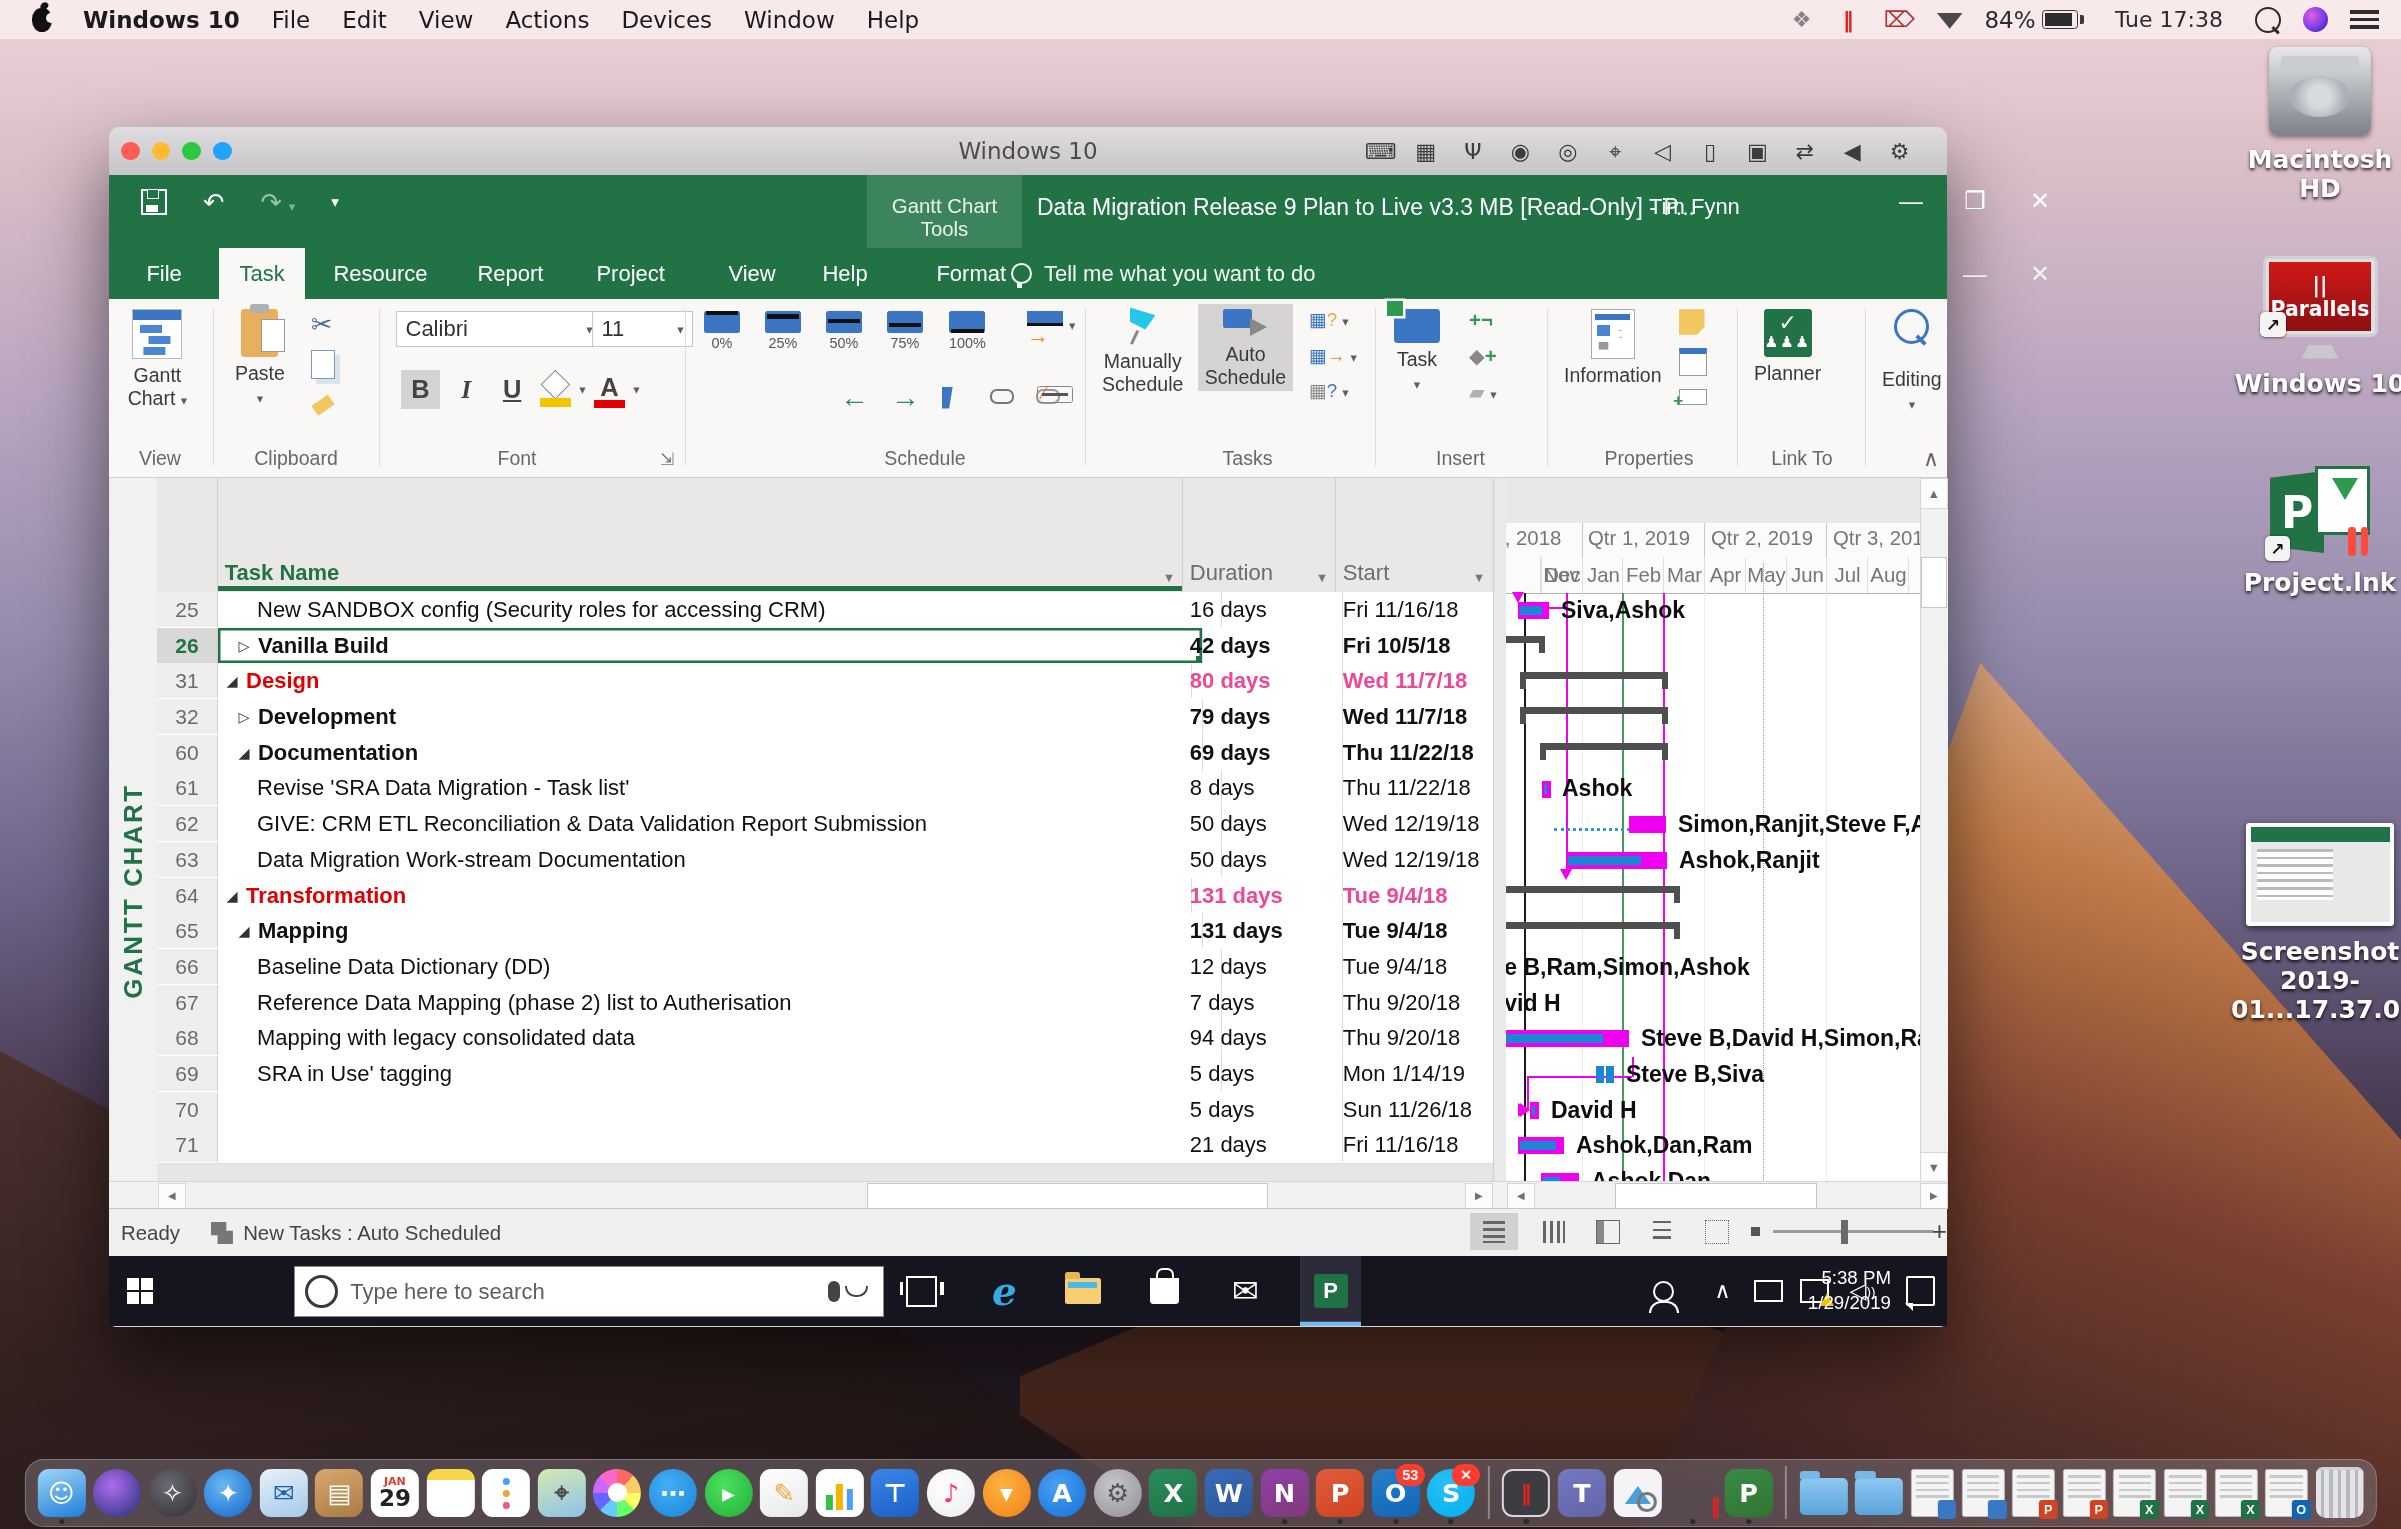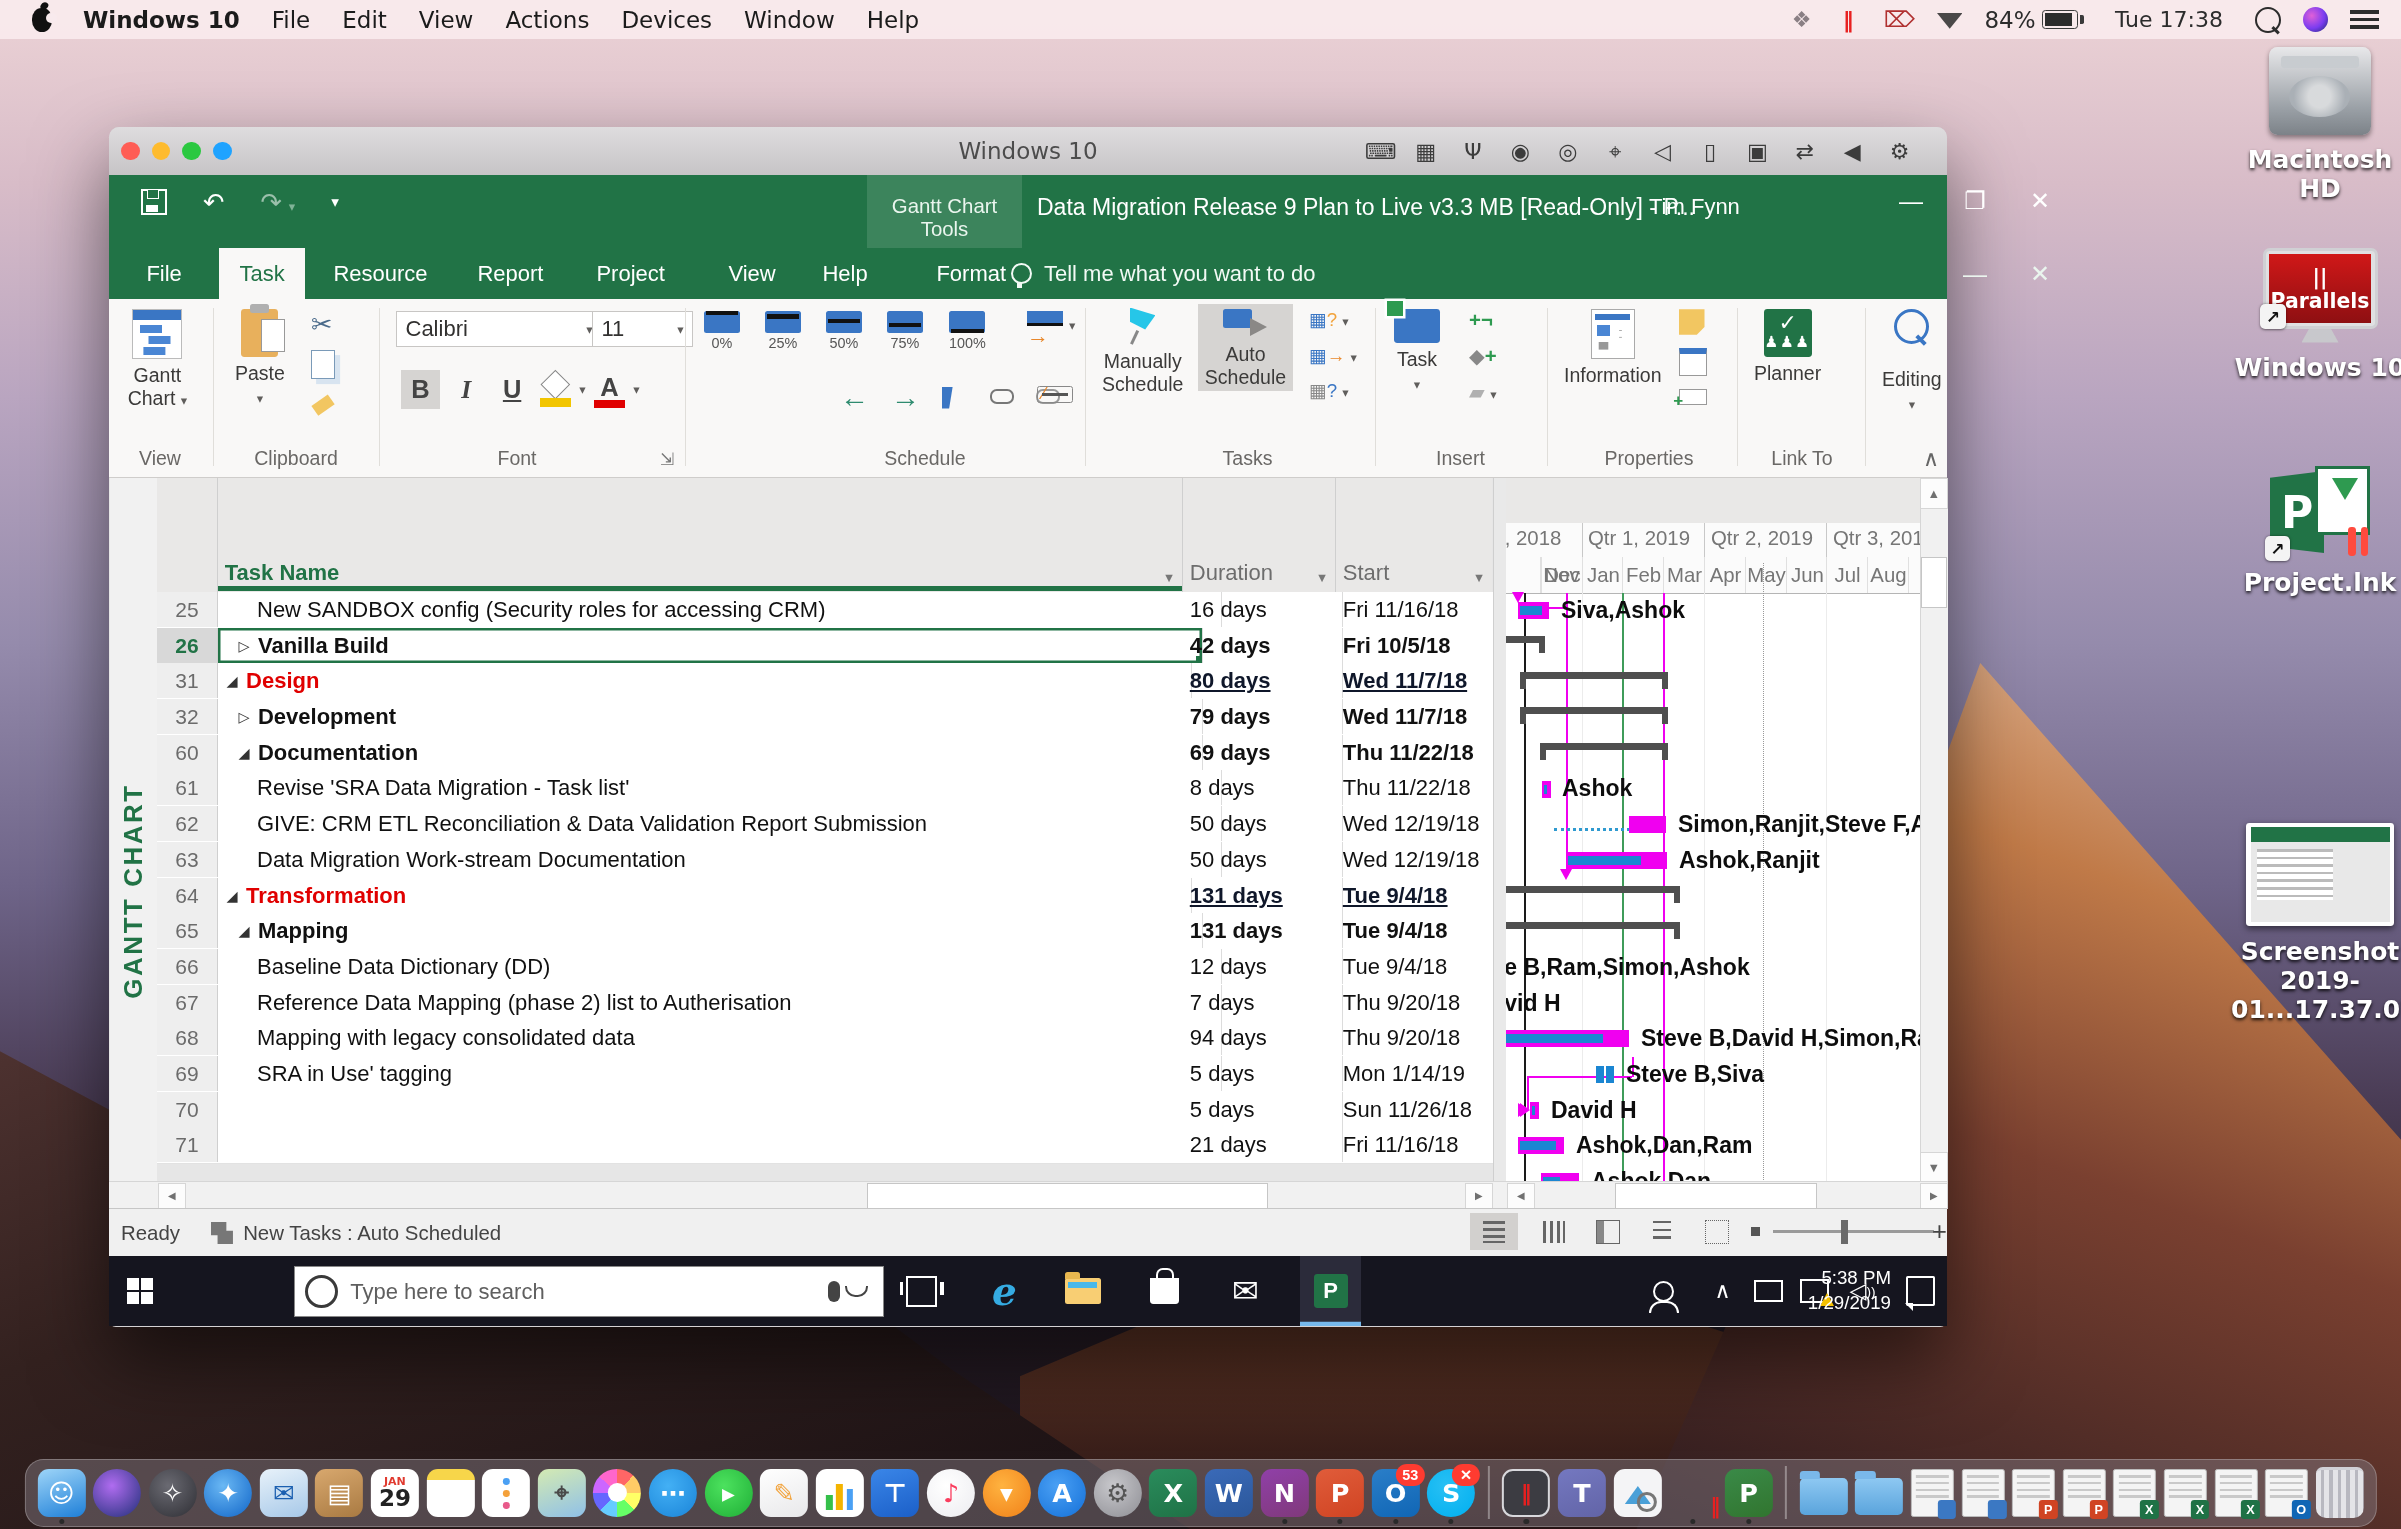--- a/index.html
+++ b/index.html
@@ -134,21 +134,21 @@
   #tn-underline{left:218px;top:586px;width:964px;height:5.1px;background:#217346;}
   #rows{left:157px;top:592px;width:1336px;}
   .trow{position:absolute;left:0;width:1336px;height:36px;background:#fff;border-bottom:0.8px solid #e2e2e2;}
   .numcell{position:absolute;left:0;top:0;width:60px;height:35px;background:#eeeeee;border-right:0.8px solid #cfcfcf;
     display:flex;align-items:center;justify-content:center;font-size:21px;color:#6b6b6b;}
   .namecell{position:absolute;left:61px;top:0;width:964px;height:35px;border-right:0.8px solid #dcdcdc;display:flex;align-items:center;font-size:22px;color:#111;white-space:nowrap;overflow:hidden;}
   .durcell{position:absolute;left:1026px;top:0;width:152px;height:35px;border-right:0.8px solid #dcdcdc;display:flex;align-items:center;padding-left:6.8px;font-size:22px;color:#111;}
   .startcell{position:absolute;left:1179px;top:0;width:157px;height:35px;display:flex;align-items:center;padding-left:6.8px;font-size:22px;color:#111;}
   .tri{margin-right:8.5px;font-size:14.4px;color:#333;}
   .bold{font-weight:bold;}
-  .red{color:#0f172a;text-decoration:underline;}
+  .red{color:#ec4899;}
   .numsel{background:#d8d8d8;color:#217346;font-weight:bold;}
   .cellsel{box-shadow:inset 0 0 0 2.5px #217346;}
   .fillhandle{position:absolute;right:-0.8px;bottom:-0.8px;width:7.6px;height:7.6px;background:#217346;}
   
   #splitter{left:1493px;top:478px;width:12.7px;height:731px;background:#e9e9e9;border-left:0.8px solid #cfcfcf;border-right:0.8px solid #cfcfcf;}
   #chart-layer{left:1506px;top:478px;width:414px;height:704px;background:#fff;overflow:hidden;}
   #chart-hdr-top{position:absolute;left:0;top:0;width:100%;height:45px;background:#e9e8e7;border-bottom:0.8px solid #cfcfcf;}
   #chart-hdr-q{position:absolute;left:0;top:45px;width:100%;height:34px;background:#fbfbfb;border-bottom:0.8px solid #d8d8d8;}
   #chart-hdr-m{position:absolute;left:0;top:79px;width:100%;height:36px;background:#fbfbfb;border-bottom:0.8px solid #b5b5b5;}
   .qlbl{position:absolute;top:4.2px;font-size:20.4px;color:#767676;white-space:nowrap;}
@@ -275,21 +275,21 @@
       </span>
   </span>
 </div>
 
 <div id="desktop-icons">
     <div class="dicon abs" style="left: 2231px; top: 47px;">
       <div class="hd-icon"></div>
       <div class="lbl">Macintosh HD</div>
     </div>
     <div class="dicon abs" style="left: 2231px; top: 248px;">
-      <div class="prl-icon" style="position: relative; margin: 0px auto;">
+      <div class="prl-icon" style="position: relative; margin: 8px auto;">
         <div class="prl-screen">|| Parallels</div>
         <div class="shortcut-badge">↗</div>
       </div>
       <div class="prl-stand"></div>
       <div class="lbl">Windows 10</div>
     </div>
     <div class="dicon abs" style="left: 2231px; top: 466px;">
       <div class="proj-icon" style="position: relative;">
         <div class="proj-flag">P</div>
         <div class="proj-box"></div>

